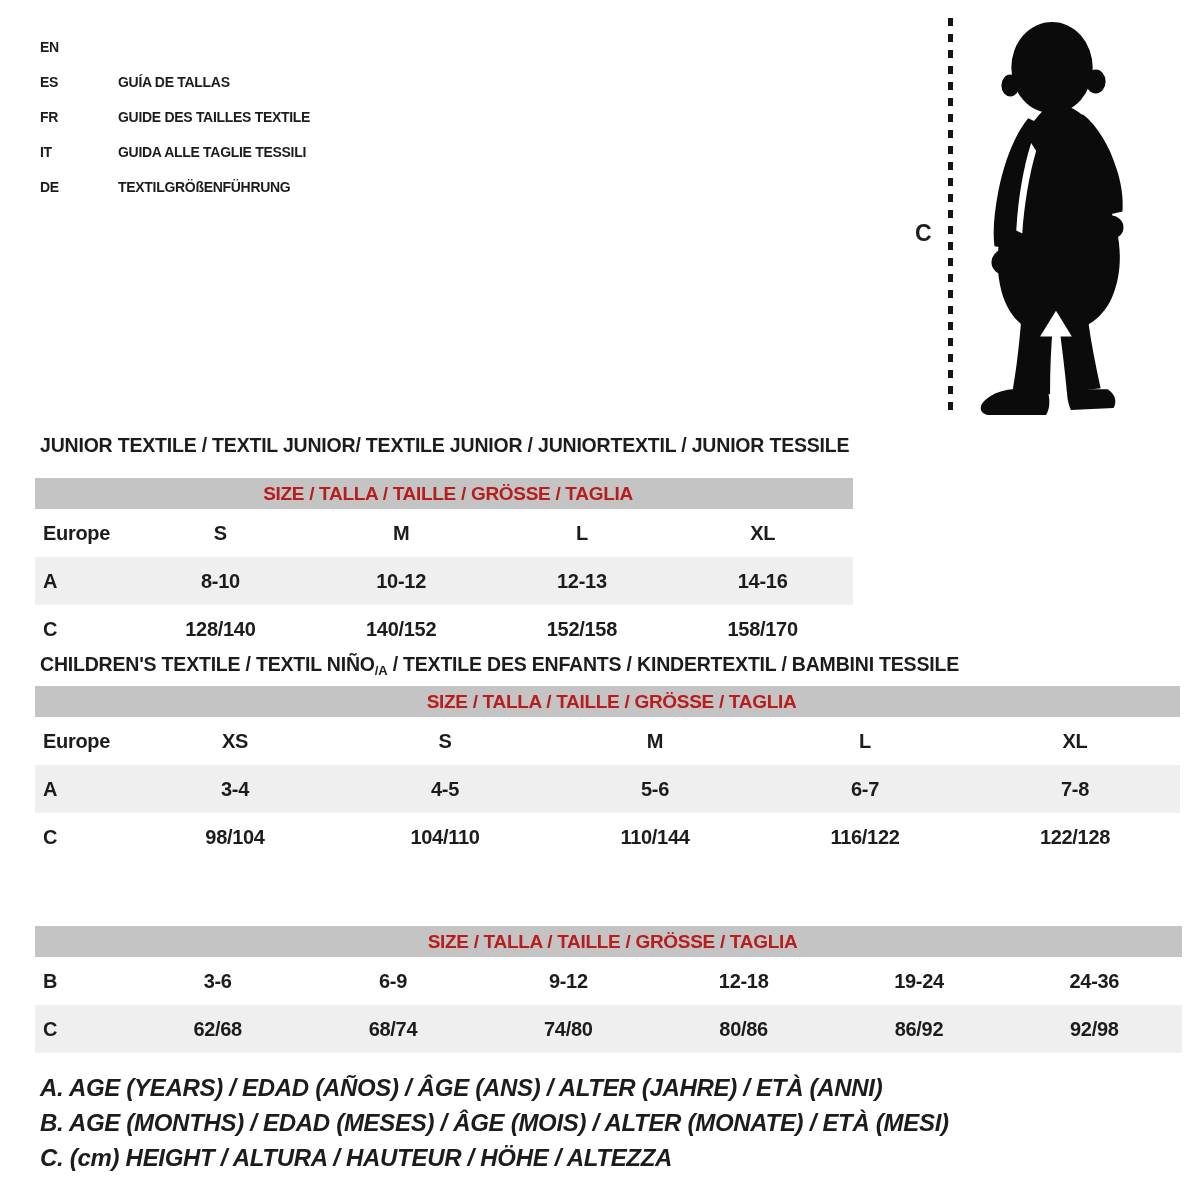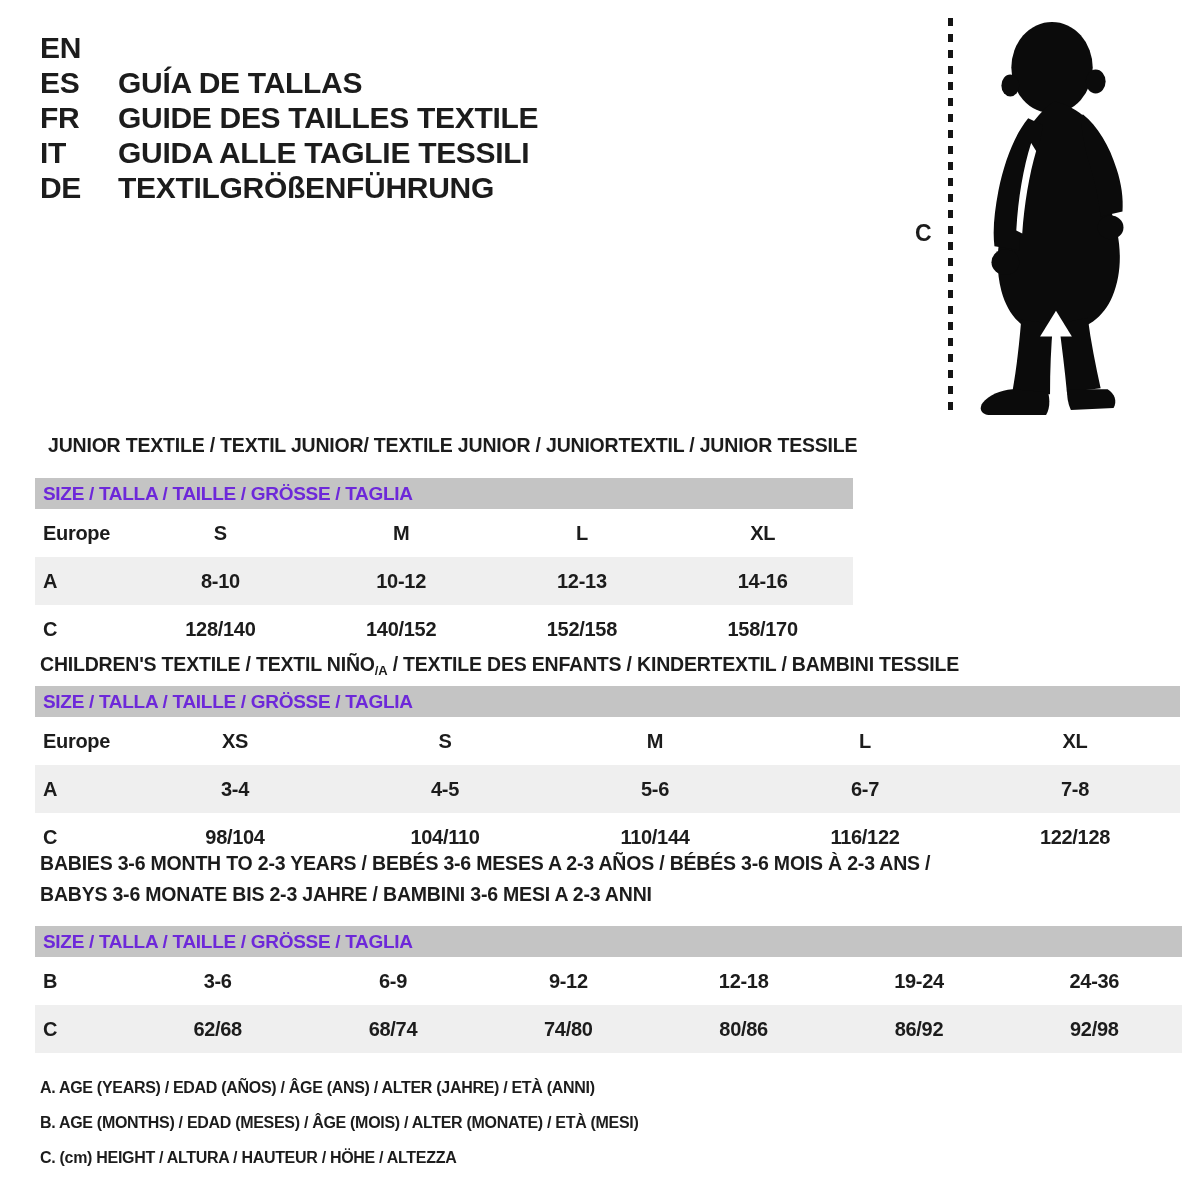--- a/index.html
+++ b/index.html
@@ -9,55 +9,55 @@
     background:#ffffff;
     font-family:"Liberation Sans","DejaVu Sans",sans-serif;
     color:#1c1c1c;
     font-weight:bold;
     letter-spacing:-0.3px;
   }
   .page { position:relative; width:1200px; height:1200px; overflow:hidden; background:#ffffff; }
 
   
   .lang-block { position:absolute; left:40px; top:30px; }
-  .lang-row { display:flex; font-size:30px; line-height:35px; }
+  .lang-row { display:flex; font-size:14px; line-height:35px; }
   .lang-code { width:78px; flex:0 0 78px; }
 
   
   .figure { position:absolute; left:905px; top:14px; width:260px; height:412px; }
   .measure-label { position:absolute; left:10px; top:206px; font-size:23px; }
   .dash-line { position:absolute; left:43px; top:4px; width:5px; height:398px;
     background:repeating-linear-gradient(to bottom,#141414 0 8px,transparent 8px 16px); }
   .silhouette-wrap { position:absolute; left:58px; top:2px; }
 
   
   .section-heading { position:absolute; font-size:19.5px; letter-spacing:-0.2px; white-space:nowrap; }
   .section-heading .line { display:block; line-height:31px; }
   .subscript { font-size:13px; vertical-align:-4px; }
 
   
   table.size-table { position:absolute; border-collapse:collapse; table-layout:fixed; }
   table.size-table td { font-size:20px; text-align:center; height:48px; vertical-align:middle; }
   table.size-table td.lbl { text-align:left; padding-left:8px; }
   table.size-table tr.bar-row td {
-    background:#c4c4c4; color:#6d28d9; text-align:left; padding-left:8px;
+    background:#c4c4c4; color:#b91c1c; text-align:center; padding-left:8px;
     font-size:19px; height:31px;
   }
   table.size-table tr.stripe td { background:#efefef; }
 
   #junior-table   { left:35px; top:478px; width:818px; }
   #children-table { left:35px; top:686px; width:1145px; }
   #babies-table   { left:35px; top:926px; width:1147px; }
 
-  #junior-heading   { left:48px; top:434px; }
+  #junior-heading   { left:40px; top:434px; }
   #children-heading { left:40px; top:642px;margin-top:11px; }
   #babies-heading   { left:40px; top:848px; }
 
   
-  .legend { position:absolute; left:40px; top:1070px; font-size:16px; }
+  .legend { position:absolute; left:40px; top:1070px; font-size:24px;font-style:italic; }
   .legend-line { line-height:35px; white-space:nowrap; }
 </style>
 </head>
 <body>
 
 <div class="page">
 
   <div class="lang-block">
     <div class="lang-row">
       <span class="lang-code">EN</span>
@@ -180,24 +180,20 @@
       <td class="lbl">C</td>
       <td>98/104</td>
       <td>104/110</td>
       <td>110/144</td>
       <td>116/122</td>
       <td>122/128</td>
     </tr>
   </tbody>
     </table>
 
-  <div class="section-heading" id="babies-heading">
-    <span class="line">BABIES 3-6 MONTH TO 2-3 YEARS / BEBÉS 3-6 MESES A 2-3 AÑOS / BÉBÉS 3-6 MOIS À 2-3 ANS /</span>
-    <span class="line">BABYS 3-6 MONATE BIS 2-3 JAHRE / BAMBINI 3-6 MESI A 2-3 ANNI</span>
-  </div>
   <table class="size-table" id="babies-table">
     <colgroup>
         <col style="width:95px">
         <col>
         <col>
         <col>
         <col>
         <col>
         <col>
       </colgroup>

